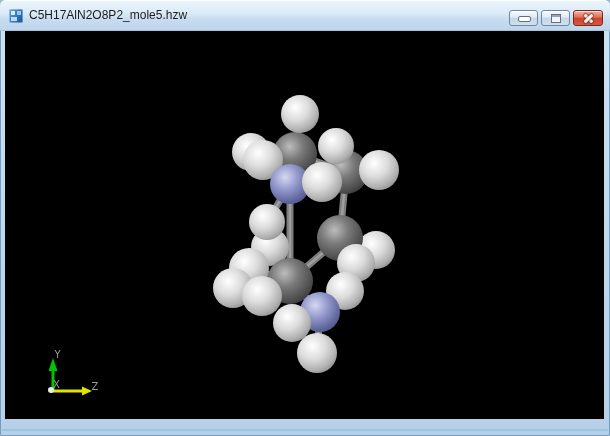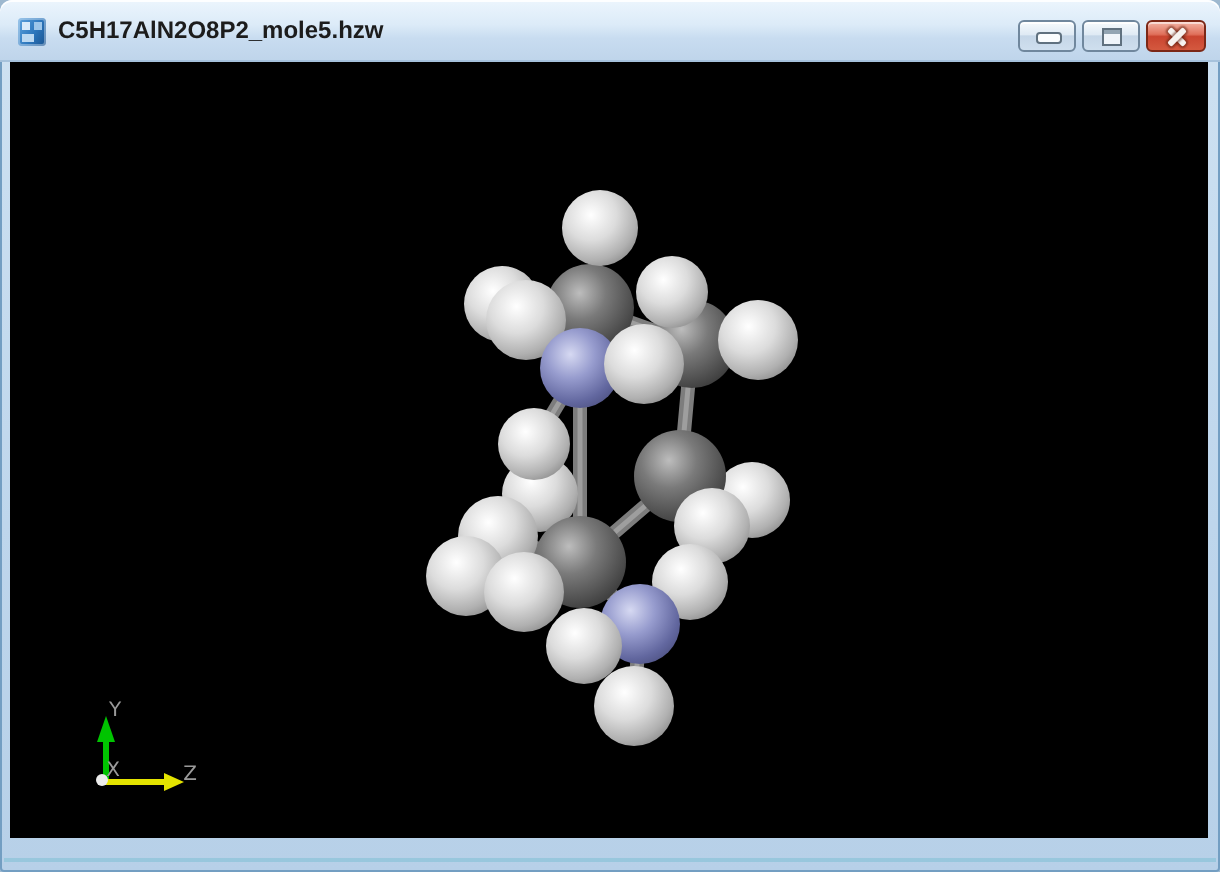--- a/index.html
+++ b/index.html
@@ -11,21 +11,21 @@
     background:linear-gradient(180deg,#ecf5fd 0%,#dcebf8 40%,#c8dcf0 62%,#bed4ea 100%);
     border-radius:6px 6px 0 0;
     box-shadow:inset 0 1px 0 rgba(255,255,255,.9), inset 0 -1px 0 #a6c2dc;}
   .app-icon{position:absolute;left:9px;top:9px;width:14px;height:14px;border-radius:2px;
     background:linear-gradient(120deg,#5fa4de 0%,#2d77bd 55%,#18528f 100%);
     box-shadow:inset 0 0 0 1px rgba(255,255,255,.35);}
   .app-icon .cell-a{position:absolute;left:2px;top:2px;width:4px;height:4px;background:#d8ebfa;}
   .app-icon .cell-b{position:absolute;left:8px;top:2px;width:4px;height:4px;background:#9cc6ea;}
   .app-icon .cell-c{position:absolute;left:2px;top:8px;width:6px;height:4px;background:#bcd9f2;}
   .title{position:absolute;left:29px;top:8px;font-size:12px;line-height:15px;color:#1c1c1c;
-    white-space:nowrap;font-weight:bold;}
+    white-space:nowrap;}
   .controls{position:absolute;right:7px;top:10px;display:flex;gap:3px;}
   .btn{position:relative;width:29px;height:16px;border-radius:3px;box-sizing:border-box;cursor:default;}
   .btn.minmax{background:linear-gradient(180deg,#f6fafd 0%,#dfeaf4 45%,#c5d6e7 50%,#cfdfee 100%);
     border:1px solid #70879d;box-shadow:inset 0 1px 0 #ffffff;}
   .btn.close{width:30px;background:linear-gradient(180deg,#f3b4a5 0%,#e0705b 44%,#ca4530 52%,#d4593f 100%);
     border:1px solid #7c2817;box-shadow:inset 0 1px 0 rgba(255,255,255,.55);}
   .glyph-min{position:absolute;left:8px;top:5px;width:11px;height:4px;background:#fbfdfe;
     border:1px solid #60717f;border-radius:2px;}
   .glyph-max{position:absolute;left:9px;top:3px;width:8px;height:7px;background:#f0f5fa;
     border:1px solid #60717f;box-shadow:inset 0 2px 0 #93a5b3;}

